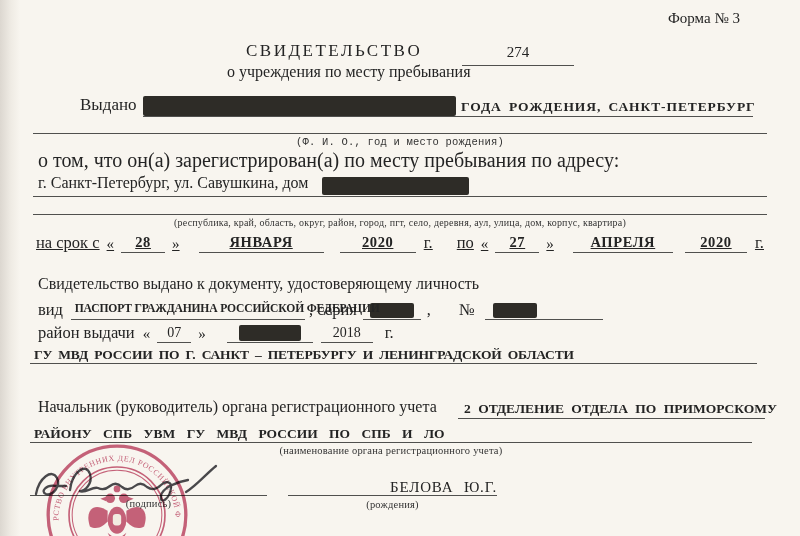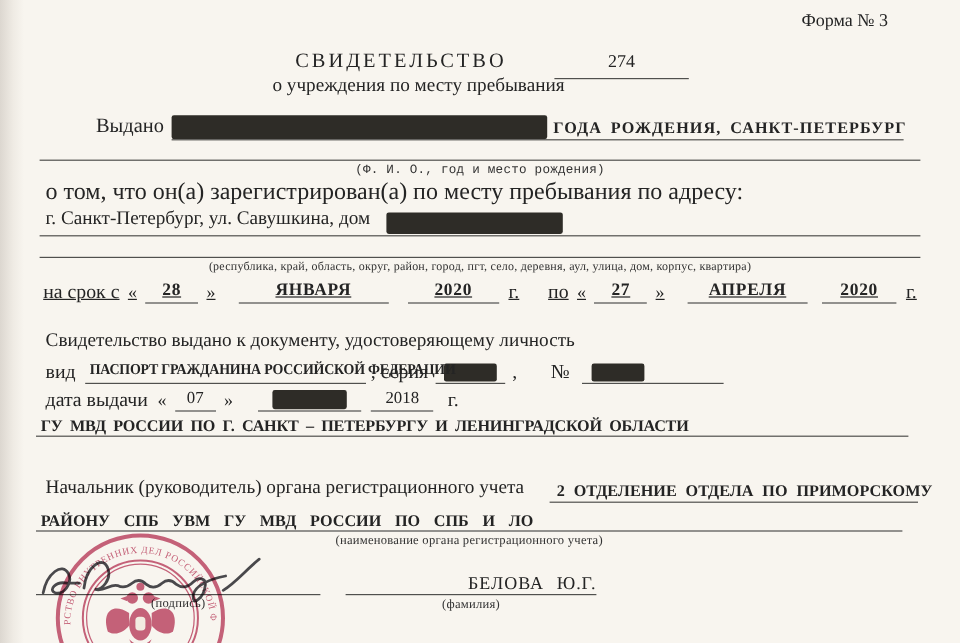--- a/index.html
+++ b/index.html
@@ -106,21 +106,21 @@
   <div class="abs vid">
     <span>вид</span>
     <span class="u docu"><span class="cond">ПАСПОРТ ГРАЖДАНИНА РОССИЙСКОЙ ФЕДЕРАЦИИ</span></span>
     <span class="m-l4">, серия</span>
     <span class="u bser"><span class="redact" style="width:44px;height:15px;"></span></span>
     <span class="m-l6">,</span>
     <span class="m-l28">№</span>
     <span class="u bnum"><span class="redact" style="width:44px;height:15px;margin-left:8px;"></span></span>
   </div>
   <div class="abs drow">
-    <span>дата выдачи</span>
+    <span>район выдачи</span>
     <span class="q m-l8">«</span>
     <span class="u day2">07</span>
     <span class="q">»</span>
     <span class="u dbox"><span class="redact" style="width:62px;height:16px;"></span></span>
     <span class="u y3">2018</span>
     <span class="g m-l12">г.</span>
   </div>
   <div class="abs issuer">ГУ МВД РОССИИ ПО Г. САНКТ – ПЕТЕРБУРГУ И ЛЕНИНГРАДСКОЙ ОБЛАСТИ</div>
   <div class="rule" style="left:30px;top:363px;width:727px;"></div>
 
@@ -128,21 +128,21 @@
   <div class="abs auth1">2 ОТДЕЛЕНИЕ ОТДЕЛА ПО ПРИМОРСКОМУ</div>
   <div class="rule" style="left:458px;top:418px;width:307px;"></div>
   <div class="abs auth2">РАЙОНУ СПБ УВМ ГУ МВД РОССИИ ПО СПБ И ЛО</div>
   <div class="rule" style="left:30px;top:442px;width:722px;"></div>
   <div class="cap" style="left:30px;top:445px;width:722px;">(наименование органа регистрационного учета)</div>
 
   <div class="rule" style="left:30px;top:495px;width:237px;"></div>
   <div class="cap" style="left:30px;top:498px;width:237px;">(подпись)</div>
   <div class="abs name">БЕЛОВА Ю.Г.</div>
   <div class="rule" style="left:288px;top:495px;width:209px;"></div>
-  <div class="cap" style="left:288px;top:499px;width:209px;">(фамилия)</div>
+  <div class="cap" style="left:288px;top:499px;width:209px;">(рождения)</div>
 
   <svg class="abs stamp" width="146" height="146" viewBox="0 0 140 140">
     <defs>
       <path id="arcTop" d="M 14 74 A 56 56 0 1 1 126 74" fill="none"></path>
       <path id="arcBot" d="M 20 86 A 53 53 0 0 0 120 86" fill="none"></path>
     </defs>
     <g stroke="#c14a6a" fill="none">
       <circle cx="70" cy="70" r="66" stroke-width="3.2"></circle>
       <circle cx="70" cy="70" r="46" stroke-width="1.6"></circle>
       <circle cx="70" cy="70" r="43" stroke-width="1"></circle>

